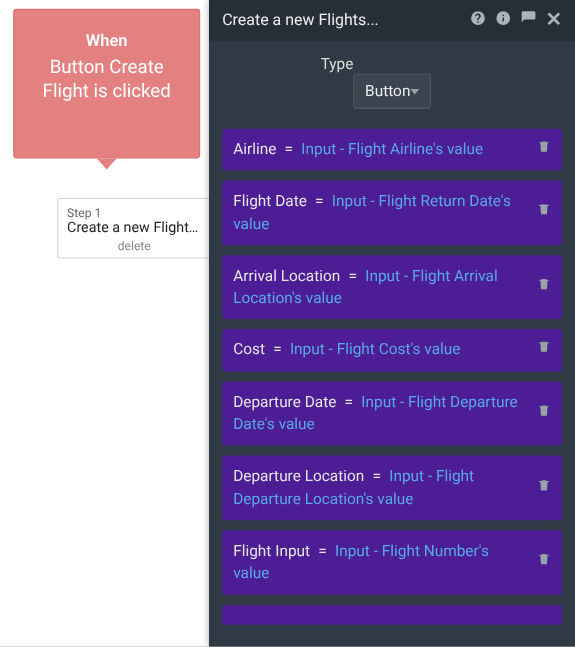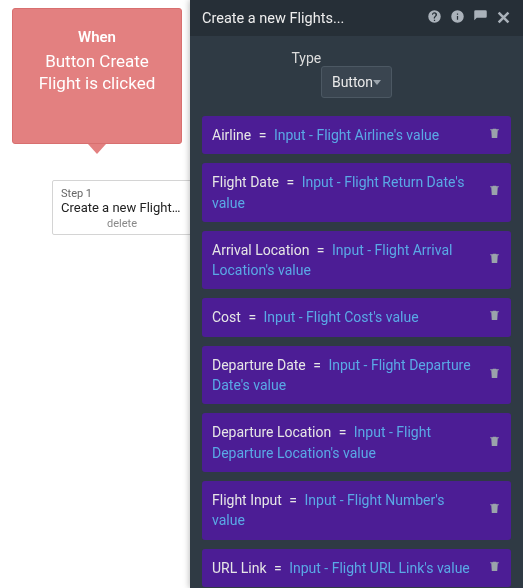--- a/index.html
+++ b/index.html
@@ -213,23 +213,17 @@
           <span class="trash"><svg viewBox="0 0 24 24">
               <path d="M6 7h12l-1 14H7L6 7zm3-3h6l1 2H8l1-2zM4 5h16v2H4z"></path>
             </svg></span>
         </div>
         <div class="field-row">
           <span class="content"><span class="fname">Flight Input</span>  <span class="eq">=</span>  <span class="val">Input - Flight Number's value</span></span>
           <span class="trash"><svg viewBox="0 0 24 24">
               <path d="M6 7h12l-1 14H7L6 7zm3-3h6l1 2H8l1-2zM4 5h16v2H4z"></path>
             </svg></span>
         </div>
-        <div class="field-row">
-          <span class="content"><span class="fname">URL Link</span>  <span class="eq">=</span>  <span class="val">Input - Flight URL Link's value</span></span>
-          <span class="trash"><svg viewBox="0 0 24 24">
-              <path d="M6 7h12l-1 14H7L6 7zm3-3h6l1 2H8l1-2zM4 5h16v2H4z"></path>
-            </svg></span>
-        </div>
         <div class="field-row"></div>
       </div>
 
   </div>
 </div>
 
 </body></html>

